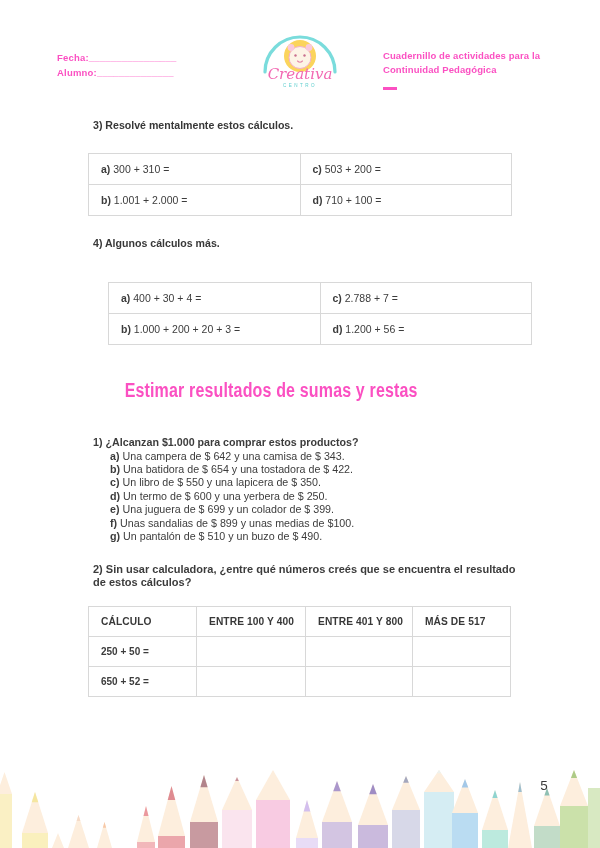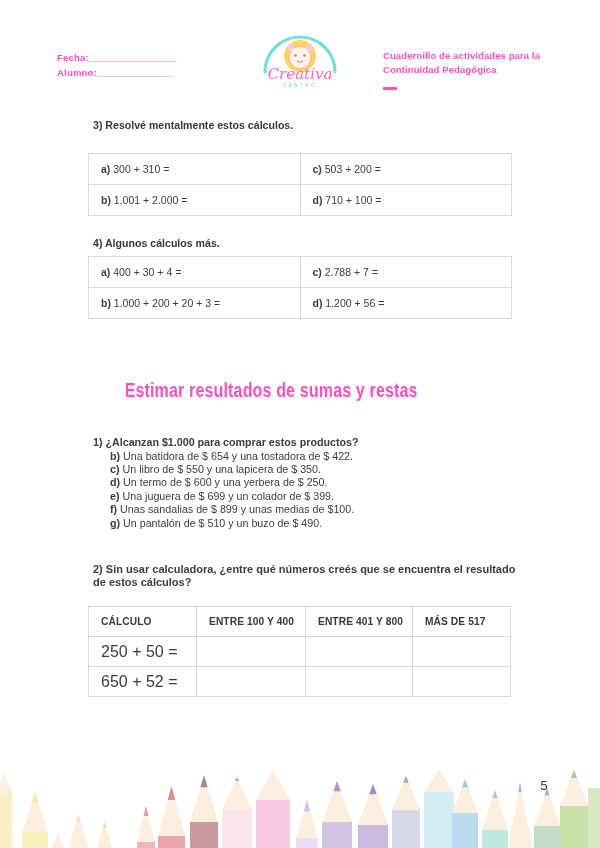--- a/index.html
+++ b/index.html
@@ -16,21 +16,21 @@
                font-weight:bold; color:var(--pink); line-height:13.5px; letter-spacing:0.1px; }
   .hdr-dash { position:absolute; left:383px; top:87px; width:14px; height:2.5px; background:var(--pink); }
   .logo { position:absolute; left:258px; top:27px; width:84px; height:64px; }
 
   
   .sec-heading { position:absolute; left:93px; font-weight:bold; font-size:10.6px; color:#383838; }
   .h-s3 { top:119px; } .h-s4 { top:237px; }
 
   
   .calc-table { position:absolute; left:88px; width:424px; border-collapse:collapse; table-layout:fixed;border-radius:14px; }
-  .t1 { top:153px; } .t2 { top:256px; }
+  .t1 { top:153px; } .t2 { top:282px;margin-left:20px; }
   .calc-table td { border:1px solid var(--border); height:30px; padding:0 0 0 12px;
                    font-size:10.5px; color:var(--text); }
 
   
   .big-title { position:absolute; left:88px; top:379px; width:424px; text-align:left; }
   .big-title span { display:inline-block; transform:scaleX(0.8); transform-origin:50% 50%;
                     font-weight:bold; font-size:20px; letter-spacing:0.2px; color:var(--pink); }
 
   
   .q1 { position:absolute; left:93px; top:436px; font-size:10.7px; }
@@ -38,21 +38,21 @@
   .q1 .item { margin-left:17px; line-height:13.4px; }
 
   
   .q2 { position:absolute; left:93px; top:563px; width:430px; font-weight:bold;
         font-size:11px; line-height:13.2px; }
 
   
   .est-table { position:absolute; left:88px; top:606px; border-collapse:collapse; table-layout:fixed; }
   .est-table th, .est-table td { border:1px solid var(--border); padding:0 0 0 12px; text-align:left; }
   .est-table th { height:29px; font-size:10.2px; font-weight:bold; letter-spacing:0.1px; color:#383838; }
-  .est-table td { height:29px; font-size:16px; }
+  .est-table td { height:29px; font-size:10px;font-weight:bold; }
 
   
   .footer-svg { position:absolute; left:0; bottom:0; width:600px; height:88px; display:block; }
   .page-num { position:absolute; left:531px; top:778px; width:26px; text-align:center;
               font-size:13.5px; color:#3a3a3a; z-index:5; }
 </style>
 </head>
 <body>
 
 <div class="page">
@@ -106,20 +106,21 @@
       <td><b>b)</b> <span>1.000 + 200 + 20 + 3 =</span></td>
       <td><b>d)</b> <span>1.200 + 56 =</span></td>
     </tr>
   </tbody>
     </table>
 
   <div class="big-title"><span>Estimar resultados de sumas y restas</span></div>
 
   <div class="q1">
     <div class="q-head">1) ¿Alcanzan $1.000 para comprar estos productos?</div>
+    <div class="item"><b>a)</b> <span>Una campera de $ 642 y una camisa de $ 343.</span></div>
     <div class="item"><b>b)</b> <span>Una batidora de $ 654 y una tostadora de $ 422.</span></div>
     <div class="item"><b>c)</b> <span>Un libro de $ 550 y una lapicera de $ 350.</span></div>
     <div class="item"><b>d)</b> <span>Un termo de $ 600 y una yerbera de $ 250.</span></div>
     <div class="item"><b>e)</b> <span>Una juguera de $ 699 y un colador de $ 399.</span></div>
     <div class="item"><b>f)</b> <span>Unas sandalias de $ 899 y unas medias de $100.</span></div>
     <div class="item"><b>g)</b> <span>Un pantalón de $ 510 y un buzo de $ 490.</span></div>
   </div>
 
   <div class="q2">2) Sin usar calculadora, ¿entre qué números creés que se encuentra el resultado de estos cálculos?</div>
 

